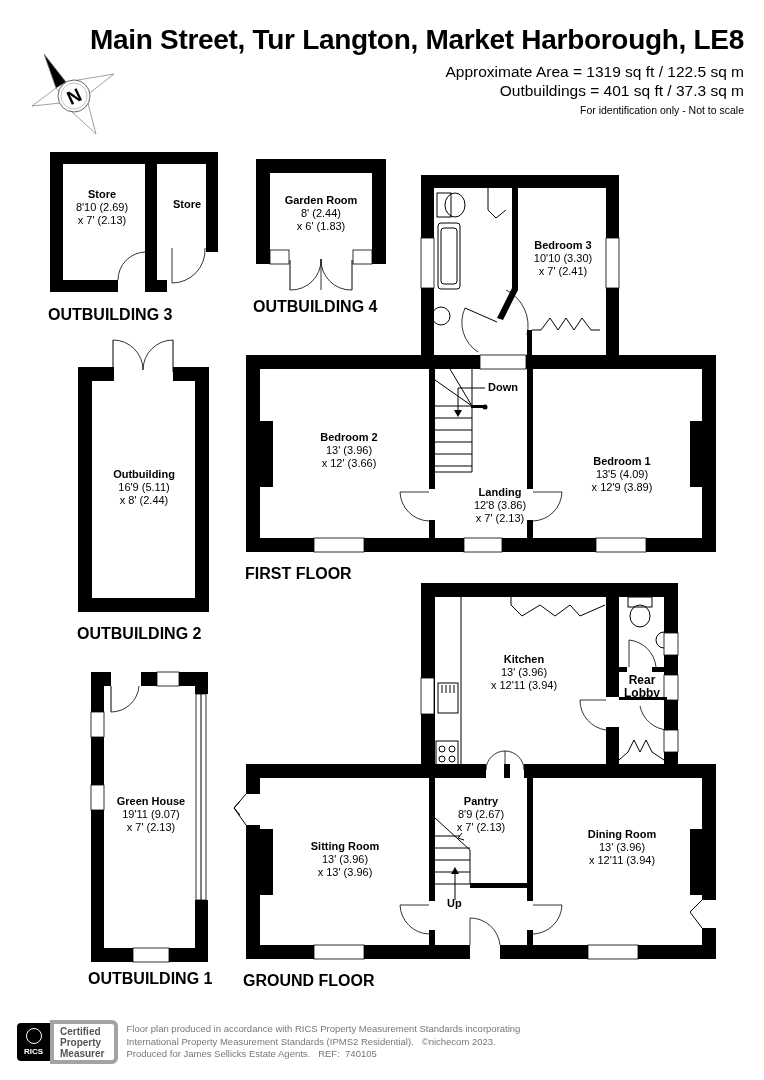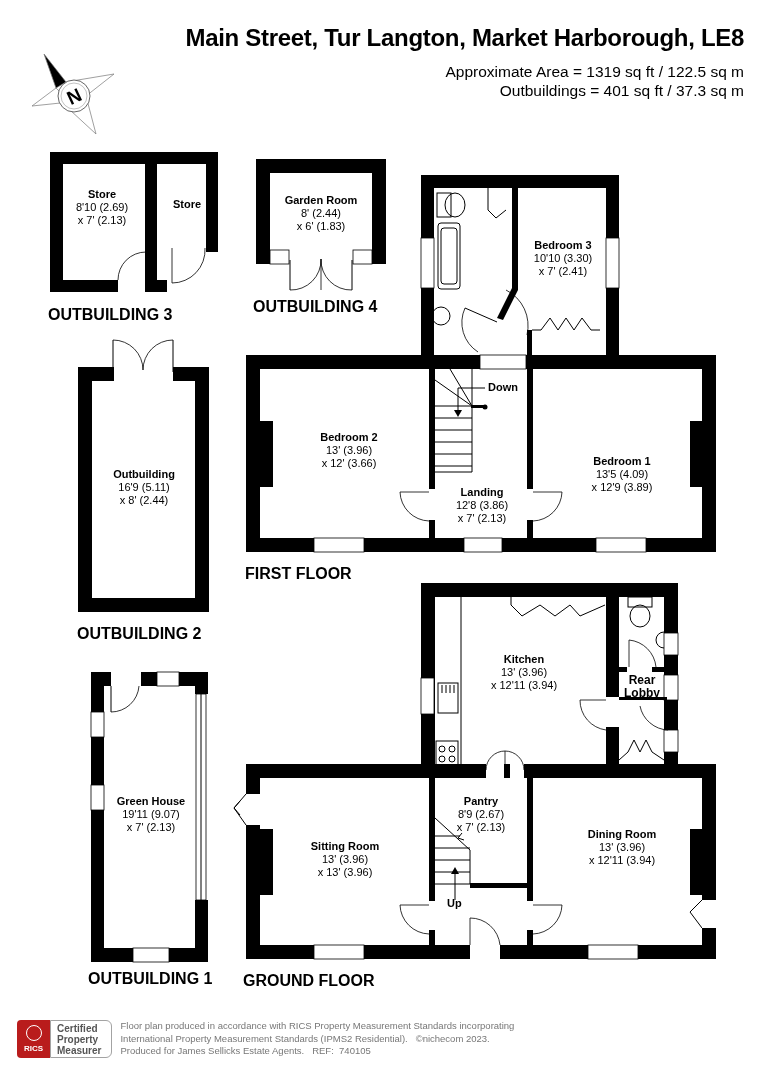--- a/index.html
+++ b/index.html
@@ -1,42 +1,43 @@
 <!DOCTYPE html>
 <html><head>
 <meta charset="utf-8">
 <style>
   html, body { margin: 0; padding: 0; background: #ffffff; }
   body { width: 764px; height: 1080px; position: relative; overflow: hidden; font-family: "Liberation Sans", sans-serif; color: #000; }
-  .title { position: absolute; right: 20px; top: 24px; font-size: 24px; font-weight: bold; letter-spacing: -0.3px; white-space: nowrap; }
+  .title { position: absolute; right: 20px; top: 24px; font-size: 28px; font-weight: bold; letter-spacing: -0.3px; white-space: nowrap; }
   .areas { position: absolute; right: 20px; top: 62px; text-align: right; font-size: 15.5px; line-height: 19px; }
   .areas .note { font-size: 10.5px; margin-top: 3px; line-height: 14px; }
   .compass { position: absolute; left: 26px; top: 44px; width: 112px; height: 96px; }
   svg.plan { position: absolute; left: 0; top: 0; width: 764px; height: 1080px; }
   .wall { fill: #000; }
   .thin { fill: none; stroke: #000; stroke-width: 1; }
   .arc { fill: none; stroke: #000; stroke-width: 0.8; }
   .win { fill: #fff; stroke: #000; stroke-width: 0.8; }
   .room-label { position: absolute; text-align: center; font-size: 11px; line-height: 13px; transform: translateX(-50%); white-space: nowrap; }
   .room-label .name { font-weight: bold; }
   .floor-label { position: absolute; font-size: 16px; font-weight: bold; white-space: nowrap; }
   .small-label { position: absolute; font-size: 11px; font-weight: bold; white-space: nowrap; }
   .footer { position: absolute; left: 17px; top: 1020px; display: flex; align-items: center; }
-  .rics-logo { width: 33px; height: 38px; background: #b91c1c; color: #fff; border-radius: 4px 0 0 4px; display: flex; flex-direction: column; align-items: center; justify-content: center; font-size: 8px; font-weight: bold; }
+  .rics-logo { width: 33px; height: 38px; background: #000000; color: #fff; border-radius: 4px 0 0 4px; display: flex; flex-direction: column; align-items: center; justify-content: center; font-size: 8px; font-weight: bold; }
   .rics-logo .emblem { width: 14px; height: 14px; border: 1.5px solid #fff; border-radius: 50%; margin-bottom: 3px; }
-  .rics-cert { height: 36px; border: 1px solid #a3a3a3; border-radius: 0 6px 6px 0; padding: 0 10px 0 6px; font-size: 10px; line-height: 11px; color: #555; font-weight: bold; display: flex; flex-direction: column; justify-content: center; }
+  .rics-cert { height: 36px; border: 4px solid #a3a3a3; border-radius: 0 6px 6px 0; padding: 0 10px 0 6px; font-size: 10px; line-height: 11px; color: #555; font-weight: bold; display: flex; flex-direction: column; justify-content: center; }
   .footer-text { margin-left: 8px; font-size: 9.5px; line-height: 12.5px; color: #777; }
 </style>
 </head>
 <body>
 
 <div class="title">Main Street, Tur Langton, Market Harborough, LE8</div>
 <div class="areas">
   <div>Approximate Area = 1319 sq ft / 122.5 sq m</div>
   <div>Outbuildings = 401 sq ft / 37.3 sq m</div>
+  <div class="note">For identification only - Not to scale</div>
 </div>
 
 <svg class="compass" viewBox="0 0 112 96">
   <polygon points="18,10 40,38 30,44" fill="#000"></polygon>
   <polygon points="40,38 88,30 60,52" fill="none" stroke="#777" stroke-width="0.7"></polygon>
   <polygon points="30,44 6,62 44,58" fill="none" stroke="#777" stroke-width="0.7"></polygon>
   <polygon points="60,52 70,90 44,66" fill="none" stroke="#777" stroke-width="0.7"></polygon>
   <polygon points="18,10 30,44 40,38" fill="none" stroke="#777" stroke-width="0.7"></polygon>
   <circle cx="48" cy="52" r="16" fill="#fff" stroke="#666" stroke-width="1"></circle>
   <circle cx="48" cy="52" r="13" fill="#fff" stroke="#999" stroke-width="0.6"></circle>
@@ -280,21 +281,21 @@
 <div class="room-label" style="left:349px; top:431px;">
   <div class="name">Bedroom 2</div>
   <div>13' (3.96)</div>
   <div>x 12' (3.66)</div>
 </div>
 <div class="room-label" style="left:622px; top:455px;">
   <div class="name">Bedroom 1</div>
   <div>13'5 (4.09)</div>
   <div>x 12'9 (3.89)</div>
 </div>
-<div class="room-label" style="left:482px; top:486px;">
+<div class="room-label" style="left:500px; top:486px;">
   <div class="name">Landing</div>
   <div>12'8 (3.86)</div>
   <div>x 7' (2.13)</div>
 </div>
 <div class="small-label" style="left:488px; top:381px;">Down</div>
 <div class="floor-label" style="left:245px; top:565px;">FIRST FLOOR</div>
 
 <div class="room-label" style="left:524px; top:653px;">
   <div class="name">Kitchen</div>
   <div>13' (3.96)</div>

